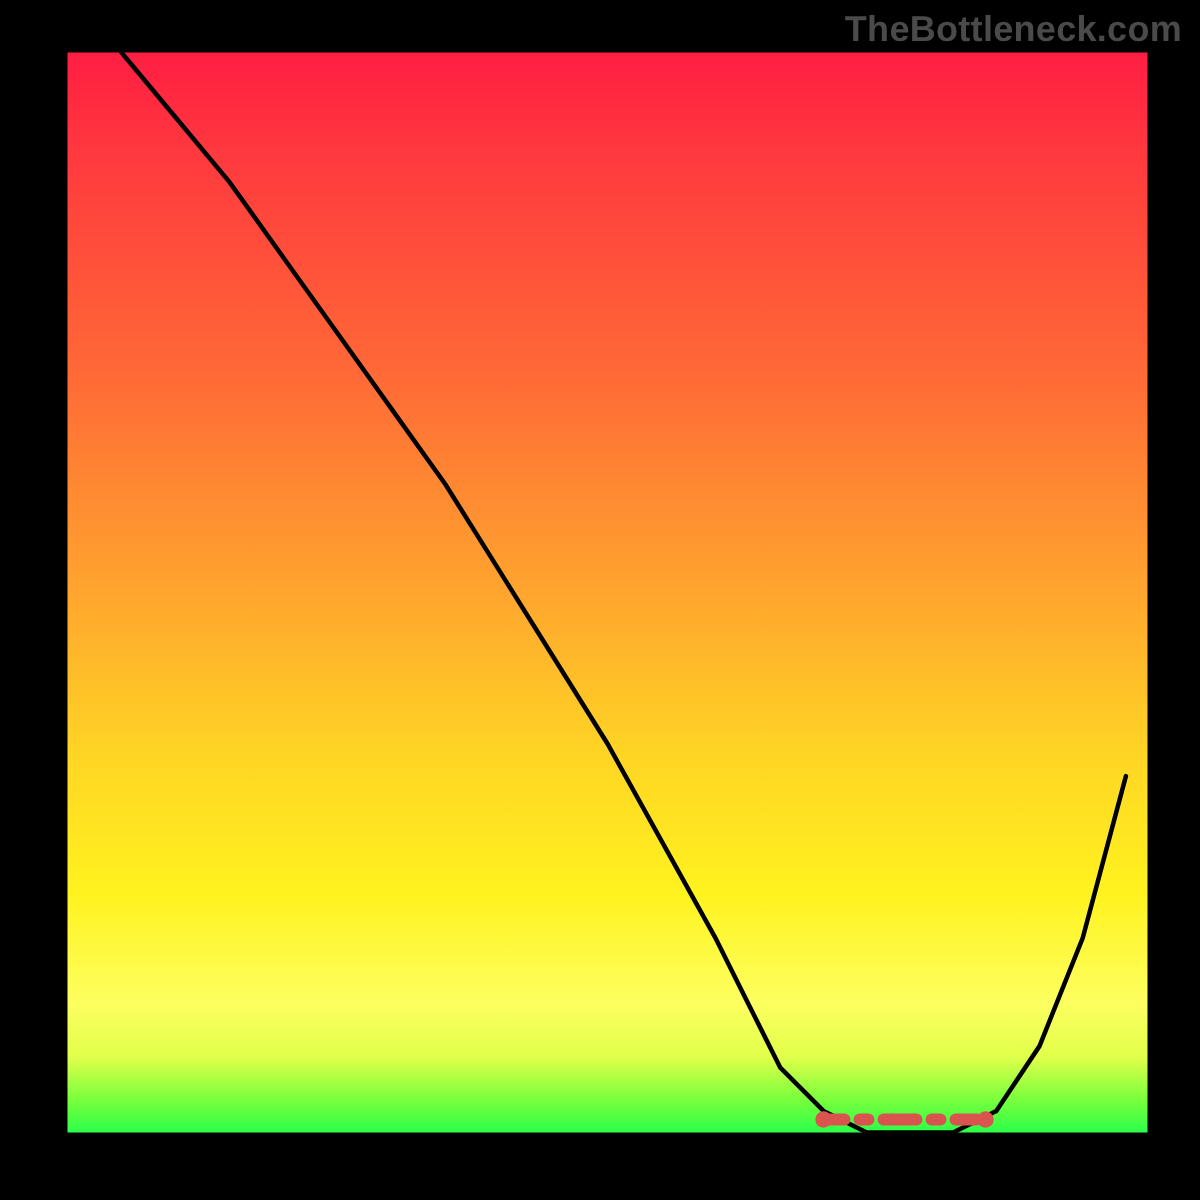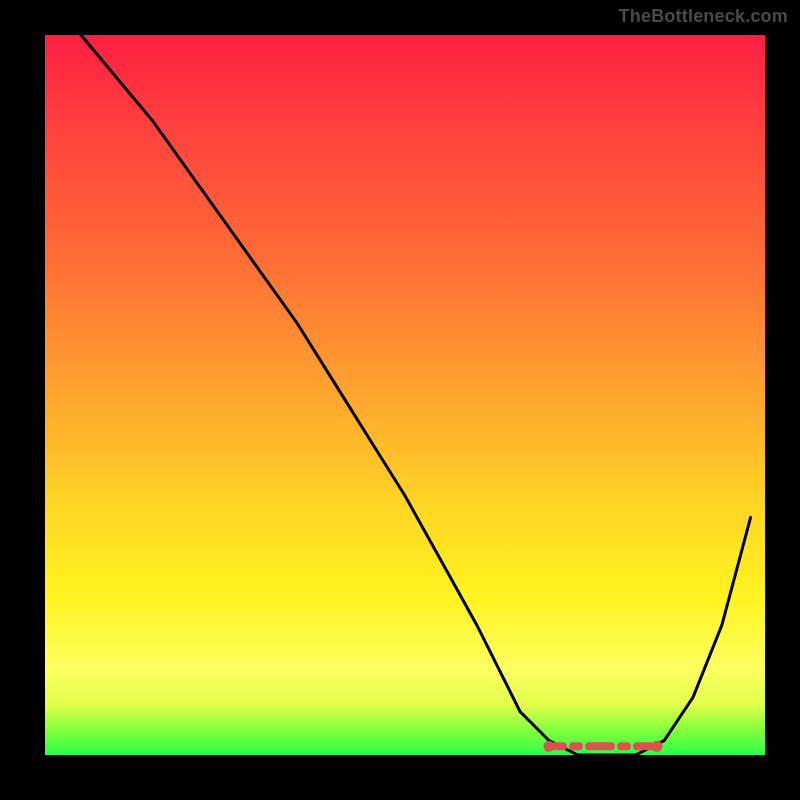--- a/index.html
+++ b/index.html
@@ -37,21 +37,21 @@
       #e1ff4a 93%,
       #78ff3c 97%,
       #2bff4a 100%
     );
   }
   .brand {
     position: absolute;
     top: 6px;
     right: 12px;
     color: #4a4a4a;
-    font-size: 18px;
+    font-size: 24px;
     font-weight: 600;
     letter-spacing: 0.2px;
   }
   svg.curve {
     position: absolute;
     left: 0;
     top: 0;
     width: 720px;
     height: 720px;
     overflow: visible;

